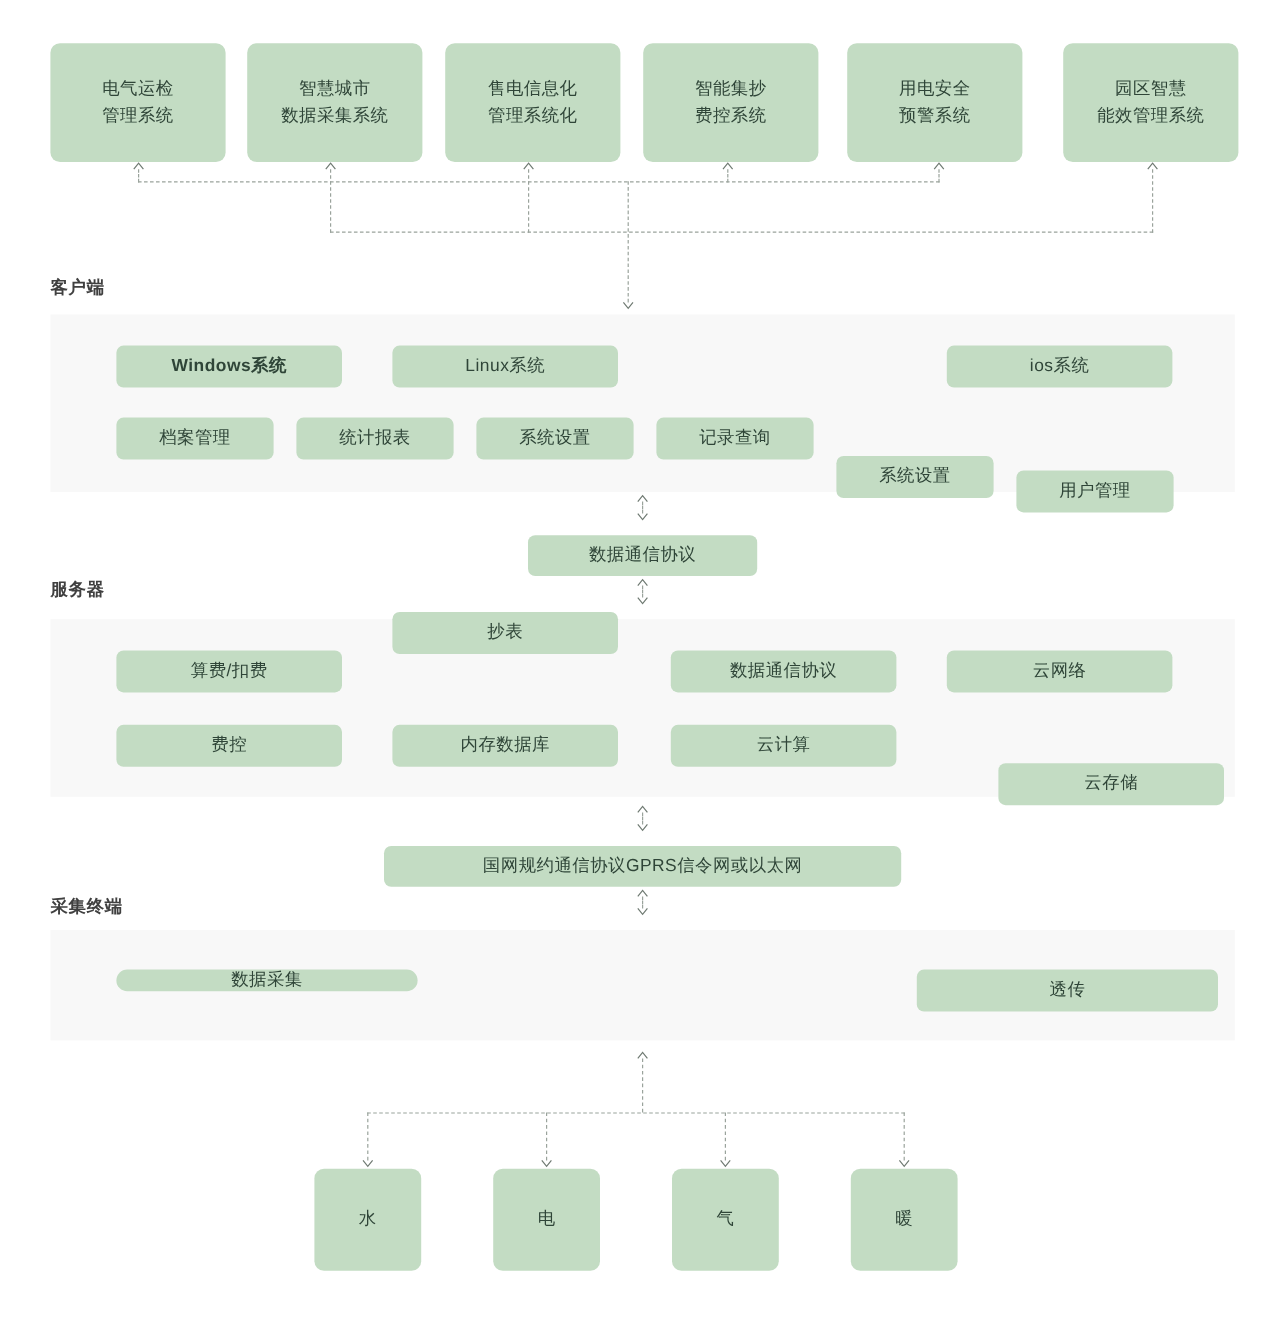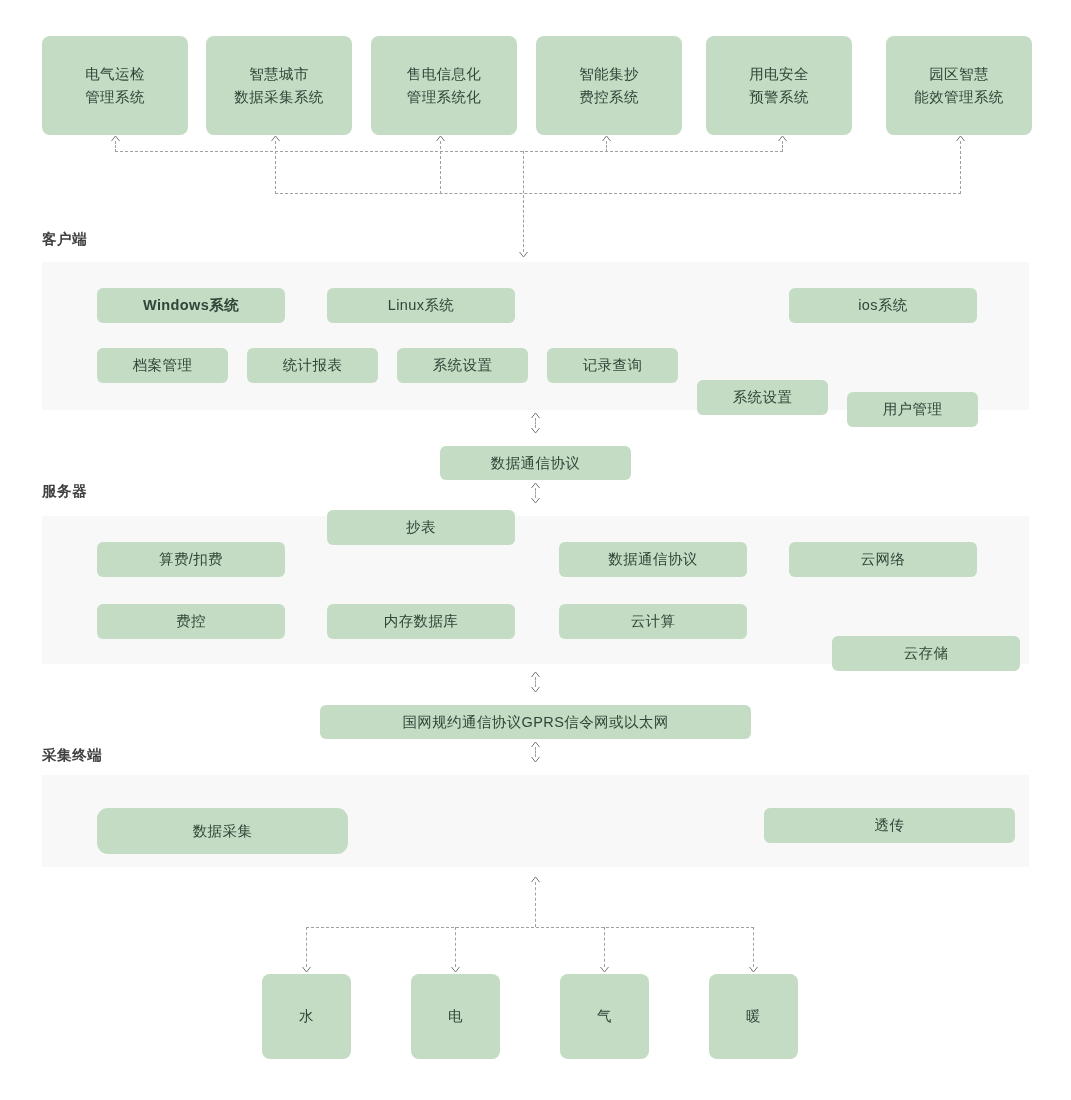--- a/index.html
+++ b/index.html
@@ -216,21 +216,21 @@
     </div>
   <div class="arrow" style="left:531px; top:756px;">
     <svg width="9" height="7">
         <path d="M0.5 1 L4.5 6 L8.5 1" fill="none" stroke="#6f7a72" stroke-width="1"></path>
       </svg>
     </div>
 
   <div class="band-label" style="left:42px; top:746px;">采集终端</div>
   <div class="band" style="top:775px; height:92px;"></div>
 
-  <div class="node" style="left:97px;  top:808px; width:251px; height:46px;border-radius:11px;">数据采集</div>
+  <div class="node" style="left:97px;  top:808px; width:251px; height:18px;border-radius:11px;">数据采集</div>
   <div class="node" style="left:764px; top:808px; width:251px; height:35px;">透传</div>
 
   <div class="arrow" style="left:531px; top:876px;">
     <svg width="9" height="7">
         <path d="M0.5 6 L4.5 1 L8.5 6" fill="none" stroke="#6f7a72" stroke-width="1"></path>
       </svg>
     </div>
   <div class="vline" style="left:535px; top:882px; height:45px;"></div>
   <div class="hline" style="left:306px; top:927px; width:448px;"></div>
 

